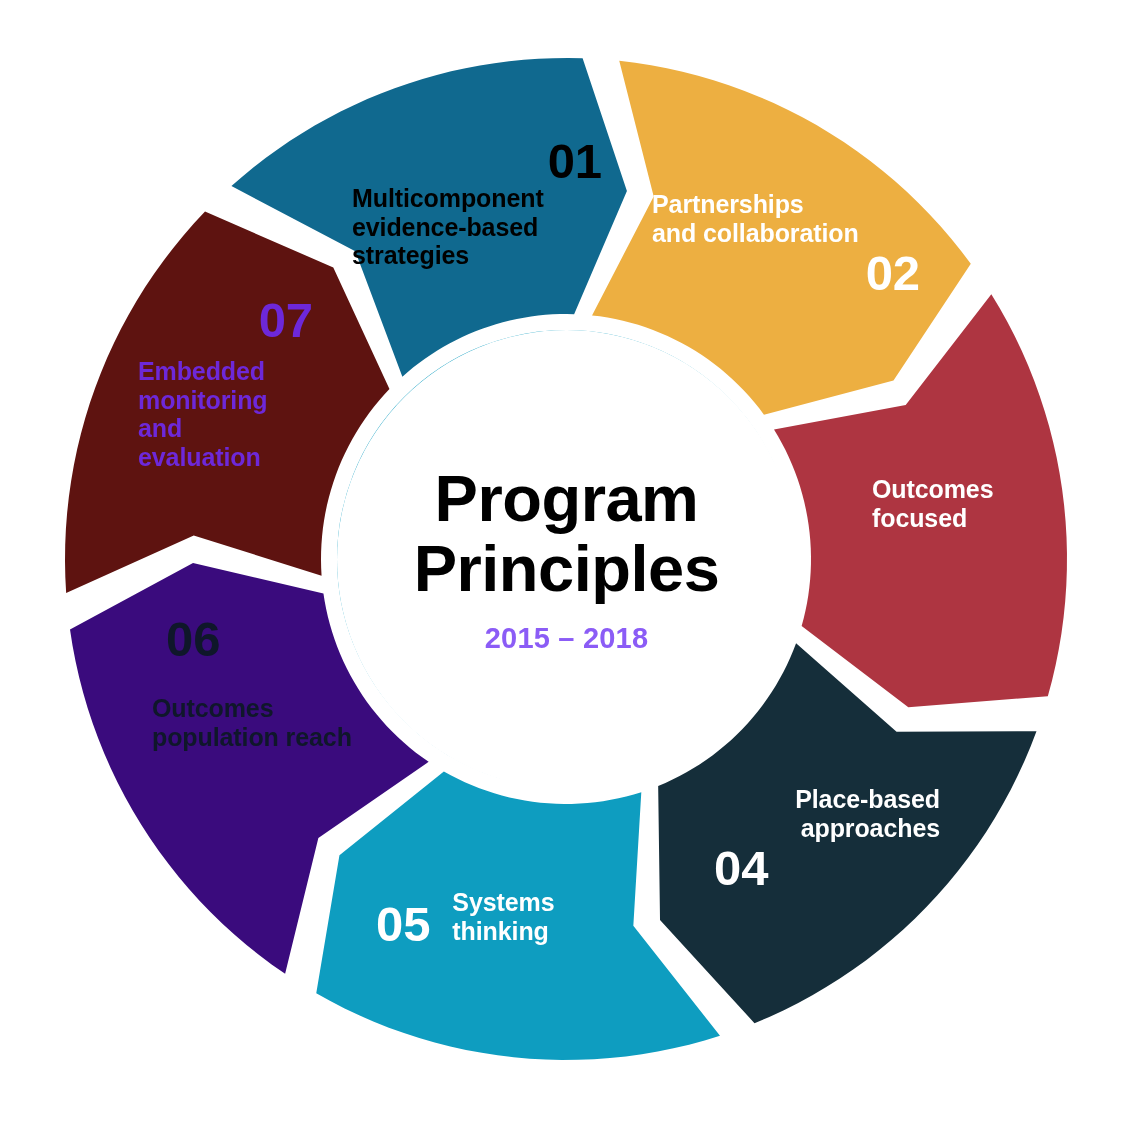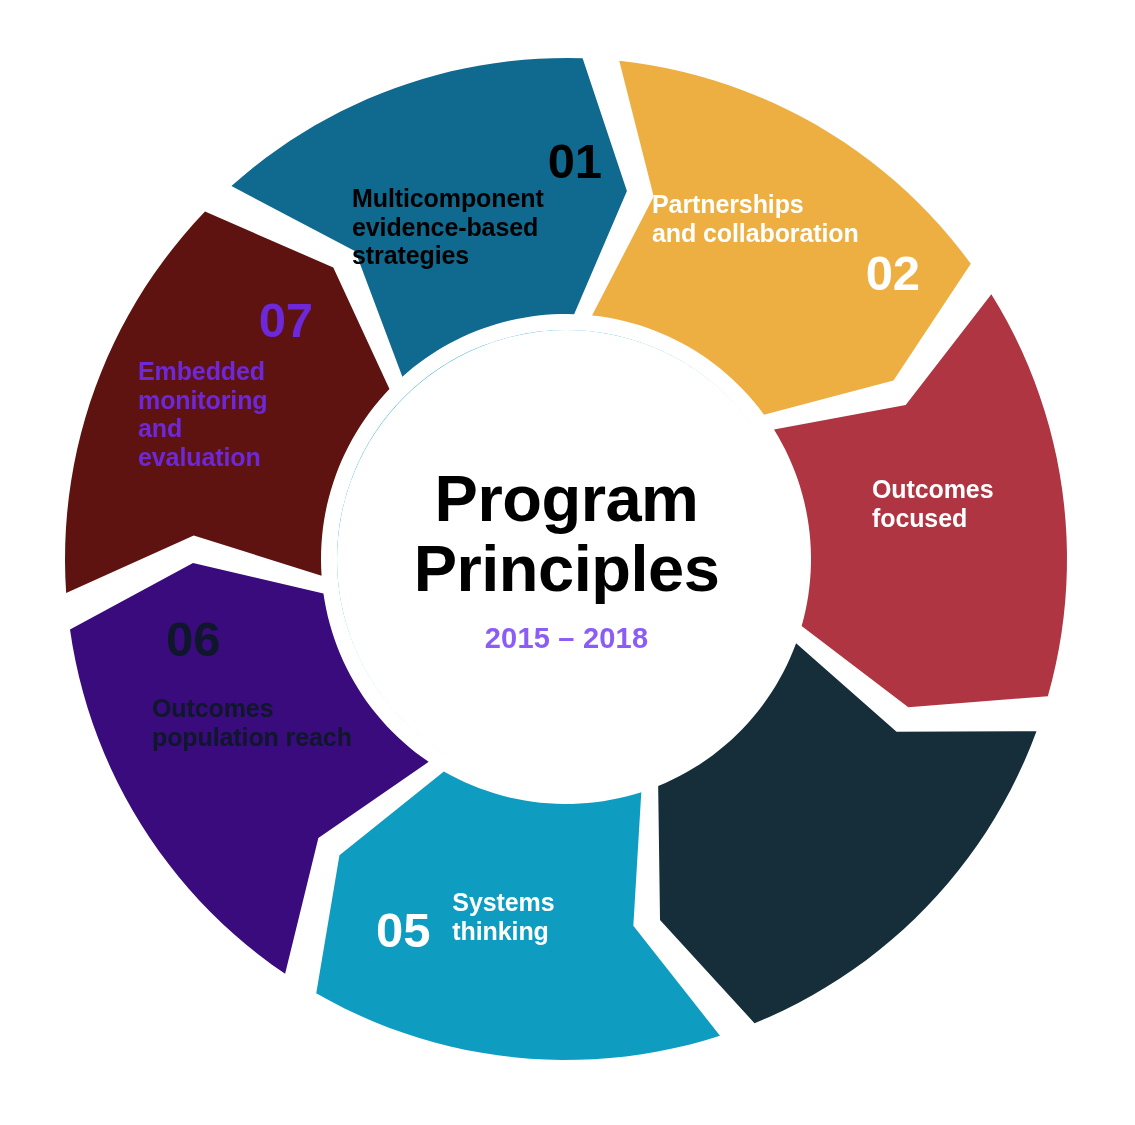--- a/index.html
+++ b/index.html
@@ -53,21 +53,21 @@
   #label-02 .seg-num { text-align: right; margin-top: 2px; }
 
   #label-03 { left: 872px; top: 475px; width: 172px; text-align: left; color: #ffffff; }
   #label-03 .seg-num { text-align: left; margin-top: 40px; margin-left: 44px; }
 
   #label-04 { left: 700px; top: 785px; width: 240px; text-align: right; color: #ffffff; }
   #label-04 .seg-num { text-align: left; margin-top: 2px; margin-left: 14px; }
 
   #label-05 { left: 376px; top: 888px; width: 240px; color: #ffffff; }
   #label-05 .row { display: flex; align-items: flex-start; gap: 22px; }
-  #label-05 .seg-num { margin-top: 18px; }
+  #label-05 .seg-num { margin-top: 12px; }
   #label-05 .seg-title { text-align: left; }
 
   #label-06 { left: 152px; top: 615px; width: 250px; text-align: left; color: #0f172a; }
   #label-06 .seg-num { text-align: left; margin-left: 14px; margin-bottom: 30px; }
 
   #label-07 { left: 138px; top: 296px; width: 175px; text-align: left; color: #6d28d9; }
   #label-07 .seg-num { text-align: right; margin-bottom: 12px; }
 
   
   #center-block {
@@ -131,20 +131,25 @@
     <span class="seg-title">Partnerships</span>
     <span class="seg-title">and collaboration</span>
     <span class="seg-num">02</span>
   </div>
 
   <div class="seg-label" id="label-03">
     <span class="seg-title">Outcomes</span>
     <span class="seg-title">focused</span>
   </div>
 
+  <div class="seg-label" id="label-04">
+    <span class="seg-title">Place-based</span>
+    <span class="seg-title">approaches</span>
+    <span class="seg-num">04</span>
+  </div>
 
   <div class="seg-label" id="label-05">
     <div class="row">
       <span class="seg-num">05</span>
       <span>
         <span class="seg-title">Systems</span>
         <span class="seg-title">thinking</span>
       </span>
     </div>
   </div>

